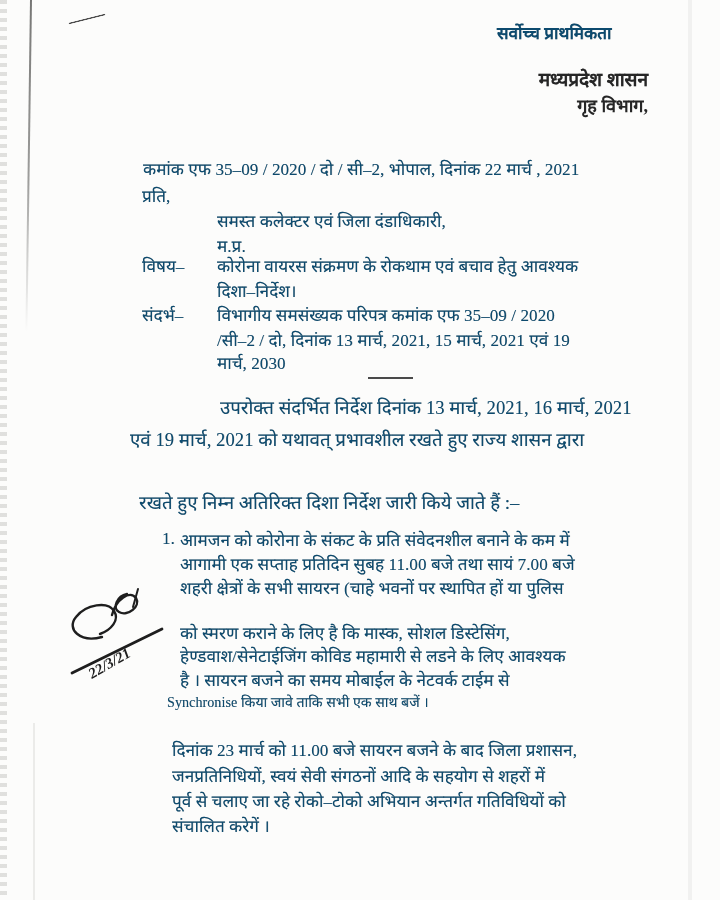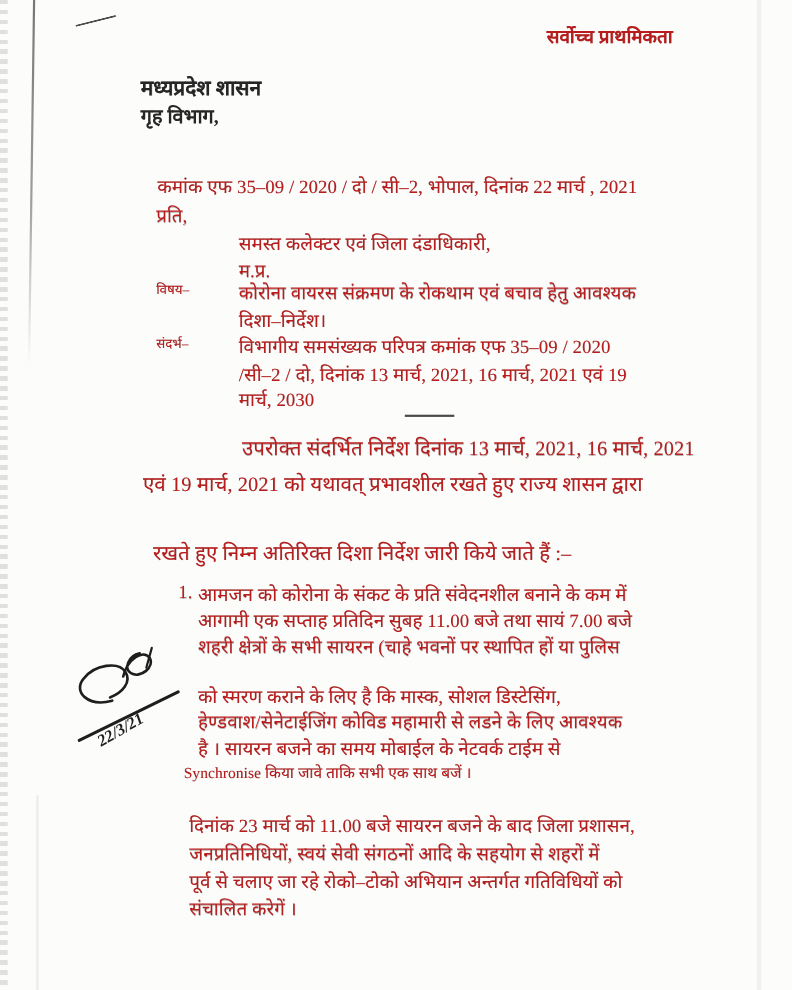--- a/index.html
+++ b/index.html
@@ -9,31 +9,31 @@
     height: 900px;
     margin: 0 auto;
     background: #fcfcfb;
     overflow: hidden;
     font-family: "Liberation Serif", "DejaVu Sans", serif;
     color: #262626;
   }
   .t {
     position: absolute;
     white-space: nowrap;
-    color: #b91c1c;
+    color: #0c4a6e;
     text-shadow: 0.3px 0.3px 0.6px rgba(45,45,45,0.35);
     letter-spacing: 0.1px;
   }
   .meta   { font-size: 17px; }
   .hdr1   { font-size: 19px; font-weight: 600; }
   .hdr2   { font-size: 18px; font-weight: 600; font-family: Liberation Serif, serif; }
   .intro  { font-size: 18.5px; }
   .body-l { font-size: 17px; }
-  .label  { font-size: 12px; }
-  .center-block { position: absolute; left: 128px; width: 520px; text-align: left; }
+  .label  { font-size: 17px; }
+  .center-block { position: absolute; left: 128px; width: 520px; text-align: right; }
   .divider {
     position: absolute; left: 368px; top: 377px; width: 45px; height: 0;
     border-top: 2px solid #4a4a4a;
   }
   
   .edge-dots {
     position: absolute; left: 0; top: 0; width: 7px; height: 900px;
     background: repeating-linear-gradient(to bottom,
       rgba(150,150,145,0.28) 0 4px, rgba(250,250,248,0) 4px 9px);
   }
@@ -83,21 +83,21 @@
   <div class="t meta" style="left:142px; top:184px">प्रति,</div>
   <div class="t meta" style="left:217px; top:209px">समस्त कलेक्टर एवं जिला दंडाधिकारी,</div>
   <div class="t meta" style="left:217px; top:234px">म.प्र.</div>
 
   <div class="t label" style="left:142px; top:254px">विषय–</div>
   <div class="t meta" style="left:217px; top:254px">कोरोना वायरस संक्रमण के रोकथाम एवं बचाव हेतु आवश्यक</div>
   <div class="t meta" style="left:217px; top:279px">दिशा–निर्देश।</div>
 
   <div class="t label" style="left:142px; top:303px">संदर्भ–</div>
   <div class="t meta" style="left:217px; top:303px">विभागीय समसंख्यक परिपत्र कमांक एफ 35–09 / 2020</div>
-  <div class="t meta" style="left:217px; top:328px">/सी–2  / दो, दिनांक 13 मार्च, 2021, 16 मार्च, 2021 एवं 19</div>
+  <div class="t meta" style="left:217px; top:328px">/सी–2  / दो, दिनांक 13 मार्च, 2021, 15 मार्च, 2021 एवं 19</div>
   <div class="t meta" style="left:217px; top:351px">मार्च, 2030</div>
 
   <div class="divider"></div>
 
   <div class="t intro" style="left:220px; top:394px">उपरोक्त संदर्भित निर्देश दिनांक 13 मार्च, 2021, 16 मार्च, 2021</div>
   <div class="t intro" style="left:130px; top:426px">एवं 19 मार्च, 2021 को यथावत् प्रभावशील रखते हुए राज्य शासन द्वारा</div>
   <div class="t intro" style="left:139px; top:489px">रखते हुए निम्न अतिरिक्त दिशा निर्देश जारी किये जाते हैं :–</div>
 
   <div class="t body-l" style="left:162px; top:529px">1.</div>
   <div class="t body-l" style="left:180px; top:528px">आमजन को कोरोना के संकट के प्रति संवेदनशील बनाने के कम में</div>

